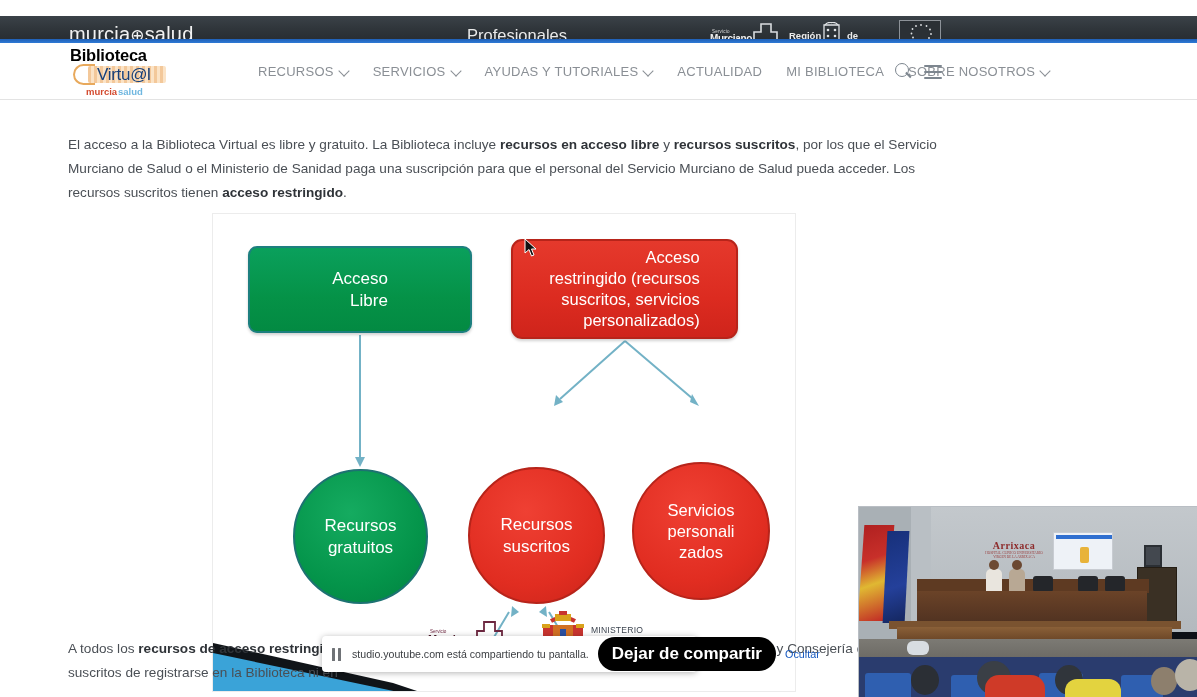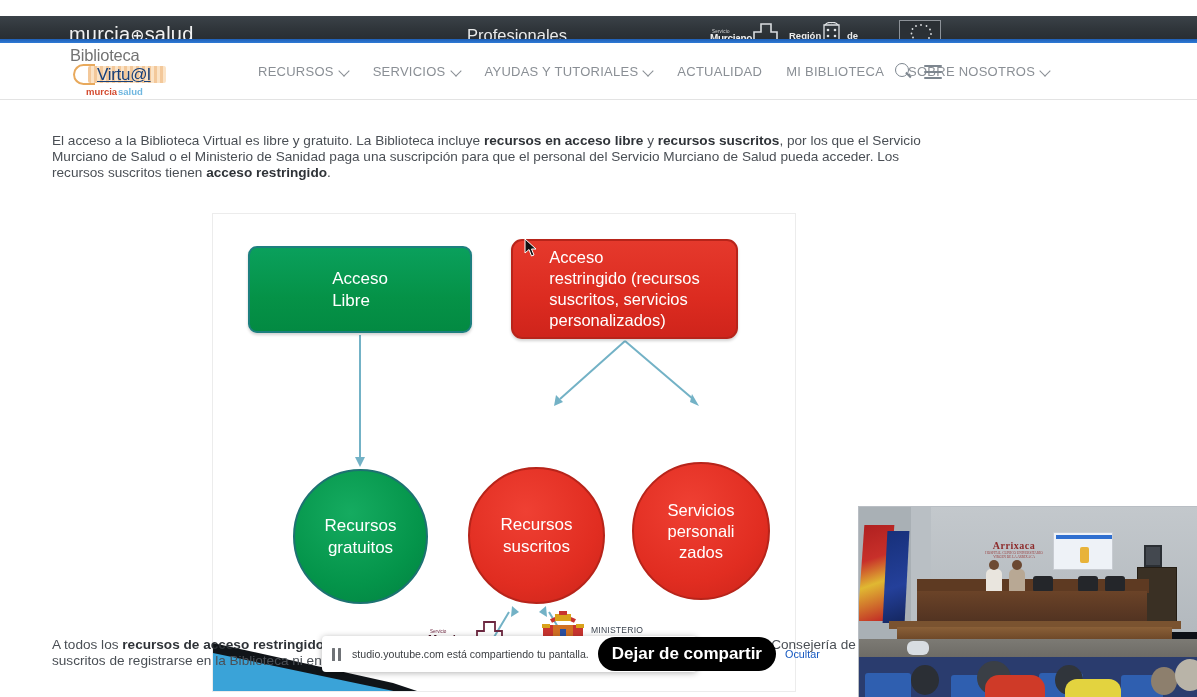--- a/index.html
+++ b/index.html
@@ -55,36 +55,35 @@
     font-size:3.6px;color:#d8d8d8;letter-spacing:.2px;
   }
 
   
   .navbar{
     position:absolute;left:0;top:43px;width:1197px;height:57px;
     background:#ffffff;border-bottom:1px solid #e3e3e3;
   }
   .bv-logo{position:absolute;left:68px;top:3px;width:125px;height:52px;}
   .bv-logo .l1{
-    position:absolute;left:2px;top:0px;font-size:16.5px;font-weight:400;color:#737373;
+    position:absolute;left:2px;top:0px;font-size:16.5px;font-weight:700;color:#000000;
     letter-spacing:-.2px;font-family:"Liberation Sans",sans-serif;
   }
   .bv-logo .bar{
     position:absolute;left:20px;top:20px;width:78px;height:17px;
     background:repeating-linear-gradient(90deg,#f3c89a 0 3px,#fbe3c6 3px 6px);
     border-radius:2px;
   }
   .bv-logo .arc{
     position:absolute;left:5px;top:18px;width:22px;height:21px;
     border:2px solid #e8a95c;border-right:none;border-radius:12px 0 0 12px;
   }
   .bv-logo .l2{
     position:absolute;left:29px;top:19px;font-size:17px;font-weight:400;color:#17407a;
     letter-spacing:-.3px;
-    text-decoration:underline;
   }
   .bv-logo .l3a{position:absolute;left:18px;top:40px;font-size:9.5px;font-weight:700;color:#d34a2e;}
   .bv-logo .l3b{position:absolute;left:50px;top:40px;font-size:9.5px;font-weight:700;color:#6fb7e0;}
 
   .nav-items{position:absolute;left:258px;top:0px;height:57px;display:flex;align-items:center;gap:0px;}
   .nav-item{
     display:flex;align-items:center;gap:6px;
     font-size:13px;color:#8a8f95;letter-spacing:.25px;
     padding:0 12px;height:57px;cursor:pointer;white-space:nowrap;
   }
@@ -104,37 +103,37 @@
   .ico-search:after{
     content:"";position:absolute;left:10px;top:11px;width:7px;height:1.7px;
     background:#7d868f;transform:rotate(45deg);
   }
   .ico-burger{width:18px;height:14px;cursor:pointer;display:flex;flex-direction:column;justify-content:space-between;}
   .ico-burger span{display:block;height:2px;background:#7d868f;border-radius:1px;}
 
   
   .content{position:absolute;left:0;top:100px;width:1197px;height:597px;background:#fff;}
   .para{
-    position:absolute;left:52px;width:880px;
-    font-size:13.6px;line-height:16px;color:#4a4f55;
+    position:absolute;left:68px;width:880px;
+    font-size:13.6px;line-height:24px;color:#4a4f55;
     font-family:"Liberation Sans",sans-serif;
   }
   .para b{color:#2f3338;font-weight:700;}
   .para-top{top:33px;}
   .para-bottom{top:537px;}
 
   
   .diagram{
     position:absolute;left:212px;top:113px;width:584px;height:479px;
     background:#fdfdfd;border:1px solid #ececec;overflow:hidden;
   }
   .dg-inner{position:absolute;left:0;top:0;width:584px;height:479px;background:#ffffff;}
 
   .box{
-    position:absolute;border-radius:9px;color:#fff;text-align:left;
+    position:absolute;border-radius:9px;color:#fff;text-align:right;
     display:flex;align-items:center;justify-content:center;
     font-size:17px;line-height:22px;
   }
   .box-green{
     left:35px;top:32px;width:224px;height:87px;
     background:linear-gradient(180deg,#0aa05c 0%, #059247 60%, #038a42 100%);
     border:2px solid #1d7f7f;
     box-shadow:0 2px 3px rgba(0,0,0,.18);
   }
   .box-red{

